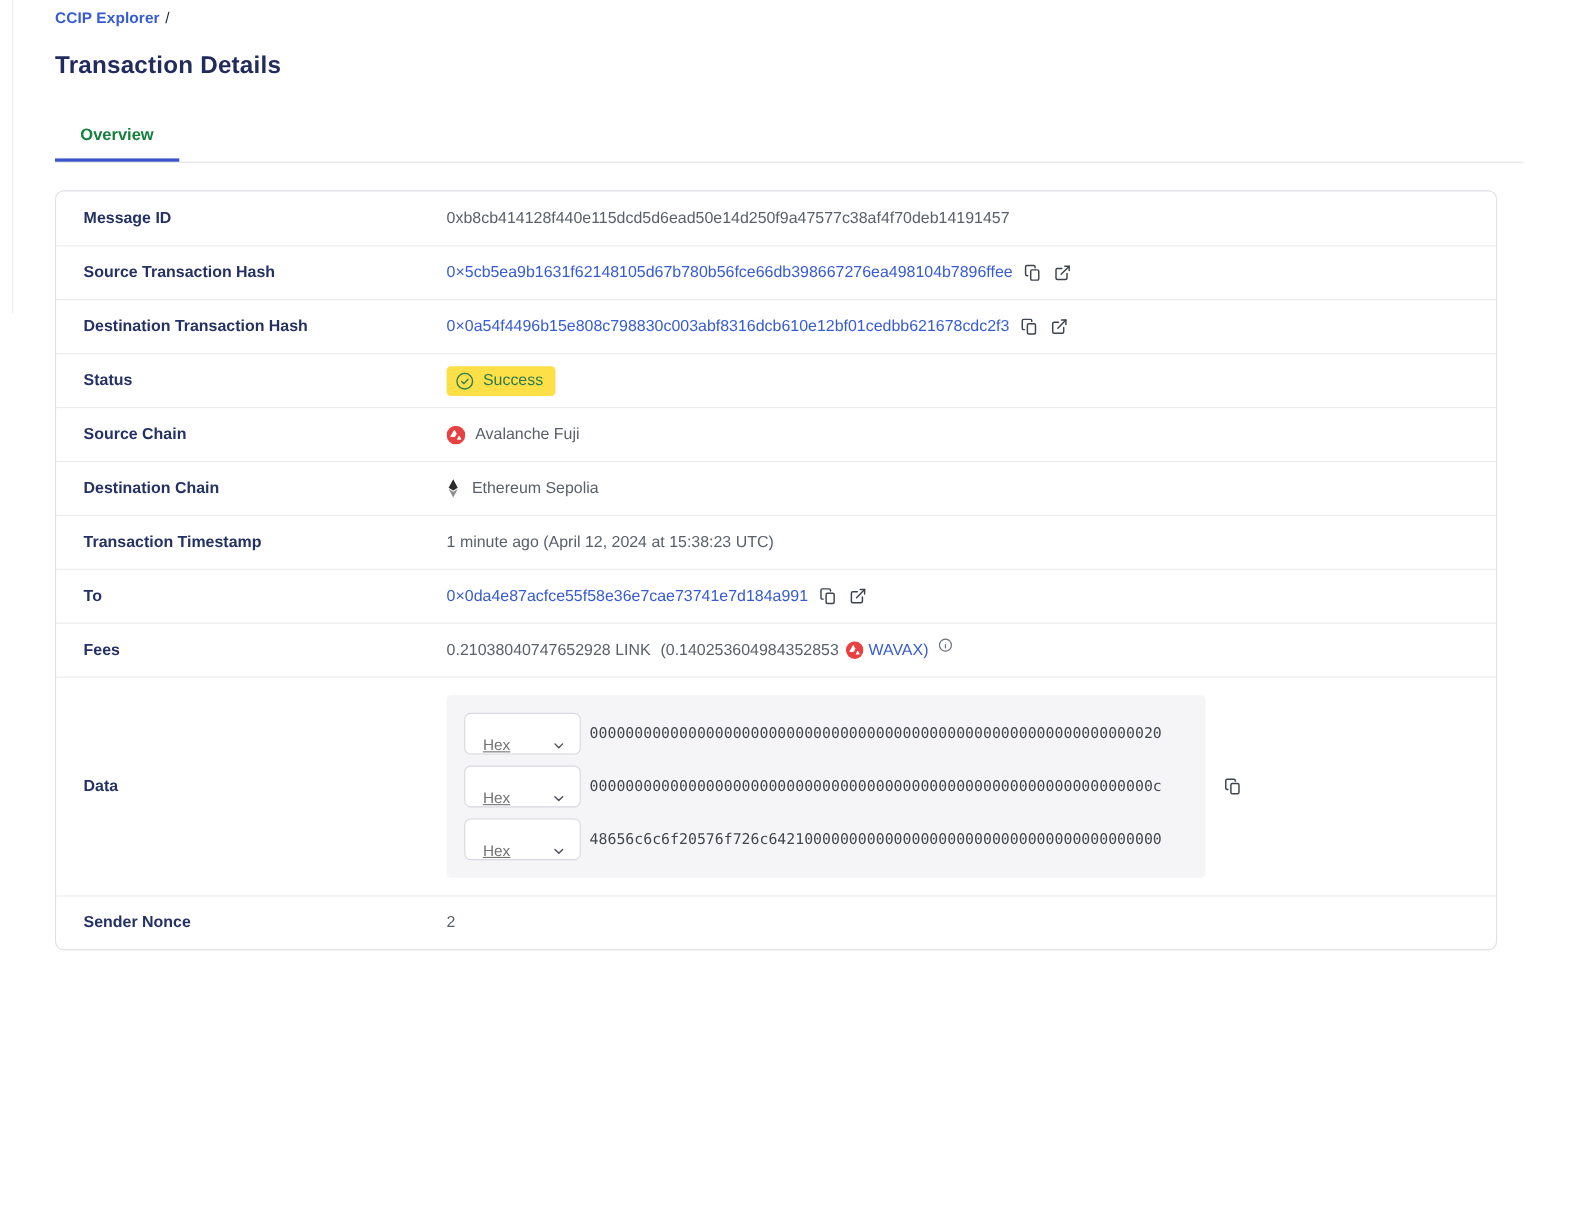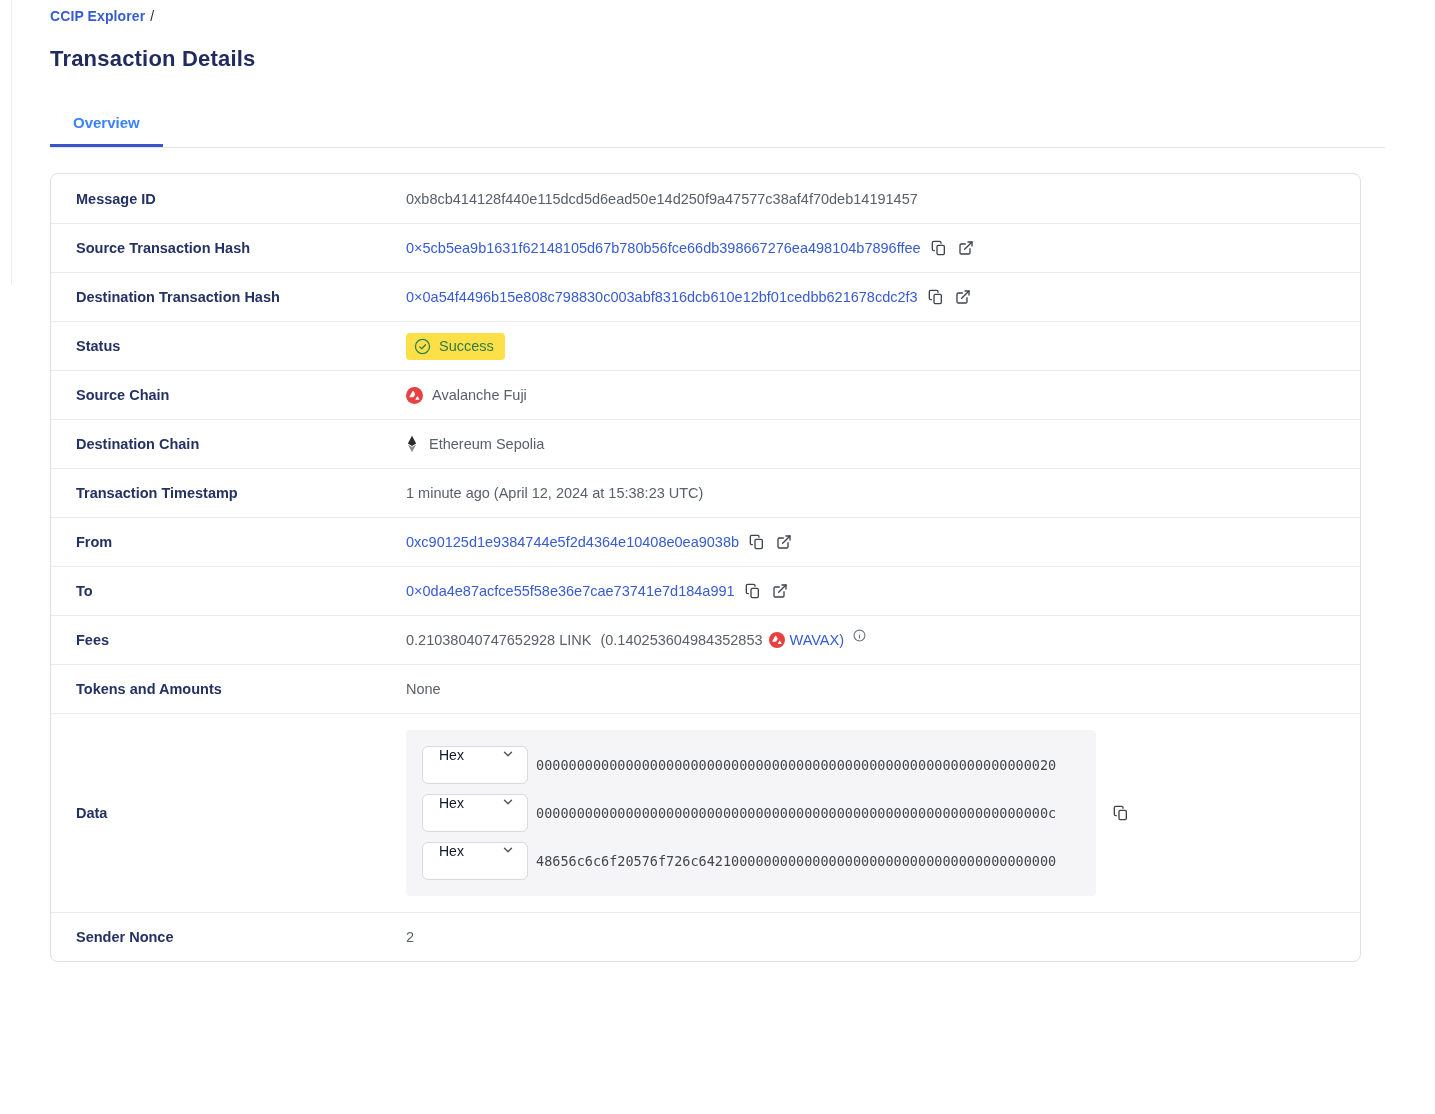--- a/index.html
+++ b/index.html
@@ -13,21 +13,21 @@
   .page { padding: 8px 50px 0 50px; }
 
   .breadcrumb { font-size: 14px; font-weight: 700; letter-spacing: .1px; }
   .breadcrumb .bc-link { color: #375BD2; text-decoration: none; cursor: pointer; }
   .breadcrumb .bc-sep { color: #1f2845; font-weight: 400; margin-left: 5px; }
 
   .page-title { margin-top: 22px; font-size: 22px; font-weight: 700; color: #222B5E; letter-spacing: .2px; }
 
   .tabs { margin-top: 42px; border-bottom: 1px solid #e4e4e8; }
   .tab { display: inline-block; padding: 0 23px 13px 23px; font-size: 15px; font-weight: 700;
-         color: #3b82f6; border-bottom: 3px solid #3a55cb; cursor: pointer; }
+         color: #15803d; border-bottom: 3px solid #3a55cb; cursor: pointer; }
 
   .card { margin-top: 25px; width: 1311px; border: 1px solid #e0e0e5; border-radius: 8px; background: #fff; }
   .row { display: flex; align-items: center; min-height: 49px; padding: 6px 24px 6px 25px; }
   .row + .row { border-top: 1px solid #eaeaee; }
   .row-label { width: 330px; flex-shrink: 0; font-size: 14.5px; font-weight: 700; color: #243163; }
   .row-value { font-size: 14.5px; color: #5a6069; display: flex; align-items: center; }
 
   .hash-link { color: #375BD2; text-decoration: none; cursor: pointer; }
   .icon-btn { display: inline-flex; align-items: center; justify-content: center;
               width: 18px; height: 18px; margin-left: 9px; color: #3d434d; cursor: pointer; background: none; border: none; padding: 0; }
@@ -45,22 +45,22 @@
   .fees-avax-icon { width: 16px; height: 16px; margin: 0 5px 0 6px; }
   .fees-token-link { color: #375BD2; text-decoration: none; cursor: pointer; }
   .info-icon { color: #6c727c; margin-left: 9px; position: relative; top: -5px; cursor: pointer; display: inline-flex; }
   .info-icon svg { width: 13px; height: 13px; }
 
   .row-data { padding-top: 16px; padding-bottom: 16px; }
   .data-box { background: #f5f5f7; border-radius: 4px; padding: 16px; width: 690px;
               display: flex; flex-direction: column; gap: 10px; }
   .hex-line { display: flex; align-items: center; }
   .hex-select { width: 106px; height: 38px; flex-shrink: 0; background: #fff; border: 1px solid #d8d8de; border-radius: 6px;
-                display: inline-flex; align-items: flex-start; justify-content: space-between; padding: 0 12px 0 16px;
-                font-size: 14px; color: #0f172a; cursor: pointer; }
+                display: inline-flex; align-items: flex-end; justify-content: space-between; padding: 0 12px 0 16px;
+                font-size: 14px; color: #737373; cursor: pointer; text-decoration: underline; }
   .hex-select svg { width: 14px; height: 14px; color: #4a4f58; }
   .hex-value { font-family: "DejaVu Sans Mono", "Liberation Mono", monospace; font-size: 13.5px;
                color: #42474f; margin-left: 8px; white-space: nowrap; letter-spacing: 0; text-align: right; }
   .data-copy { margin-left: 16px; }
 </style>
 </head>
 <body>
 
 <div class="left-edge-line"></div>
 
@@ -163,39 +163,20 @@
         </span>
         <span>Ethereum Sepolia</span>
       </div>
     </div>
 
     <div class="row">
       <div class="row-label">Transaction Timestamp</div>
       <div class="row-value">1 minute ago (April 12, 2024 at 15:38:23 UTC)</div>
     </div>
 
-    <div class="row">
-      <div class="row-label">From</div>
-      <div class="row-value">
-        <a class="hash-link">0xc90125d1e9384744e5f2d4364e10408e0ea9038b</a>
-        <button class="icon-btn">
-          <svg viewBox="0 0 24 24" fill="none" stroke="currentColor" stroke-width="2" stroke-linecap="round" stroke-linejoin="round">
-              <rect x="9" y="8" width="11" height="14" rx="2"></rect>
-              <path d="M5 16H4a2 2 0 0 1-2-2V4a2 2 0 0 1 2-2h9a2 2 0 0 1 2 2v1"></path>
-            </svg>
-        </button>
-        <button class="icon-btn">
-          <svg viewBox="0 0 24 24" fill="none" stroke="currentColor" stroke-width="2" stroke-linecap="round" stroke-linejoin="round">
-              <path d="M18 13v6a2 2 0 0 1-2 2H5a2 2 0 0 1-2-2V8a2 2 0 0 1 2-2h6"></path>
-              <polyline points="15 3 21 3 21 9"></polyline>
-              <line x1="10" y1="14" x2="21" y2="3"></line>
-            </svg>
-        </button>
-      </div>
-    </div>
 
     <div class="row">
       <div class="row-label">To</div>
       <div class="row-value">
         <a class="hash-link">0×0da4e87acfce55f58e36e7cae73741e7d184a991</a>
         <button class="icon-btn">
           <svg viewBox="0 0 24 24" fill="none" stroke="currentColor" stroke-width="2" stroke-linecap="round" stroke-linejoin="round">
               <rect x="9" y="8" width="11" height="14" rx="2"></rect>
               <path d="M5 16H4a2 2 0 0 1-2-2V4a2 2 0 0 1 2-2h9a2 2 0 0 1 2 2v1"></path>
             </svg>
@@ -226,24 +207,20 @@
         <span class="info-icon">
           <svg viewBox="0 0 24 24" fill="none" stroke="currentColor" stroke-width="2" stroke-linecap="round">
               <circle cx="12" cy="12" r="10"></circle>
               <line x1="12" y1="11" x2="12" y2="16.5"></line>
               <circle cx="12" cy="7.2" r="0.6" fill="currentColor" stroke="none"></circle>
             </svg>
         </span>
       </div>
     </div>
 
-    <div class="row">
-      <div class="row-label">Tokens and Amounts</div>
-      <div class="row-value">None</div>
-    </div>
 
     <div class="row row-data">
       <div class="row-label">Data</div>
       <div class="row-value" style="align-items:center;">
         <div class="data-box">
 
           <div class="hex-line">
             <span class="hex-select">
               <span>Hex</span>
               <svg viewBox="0 0 24 24" fill="none" stroke="currentColor" stroke-width="2.2" stroke-linecap="round" stroke-linejoin="round">

